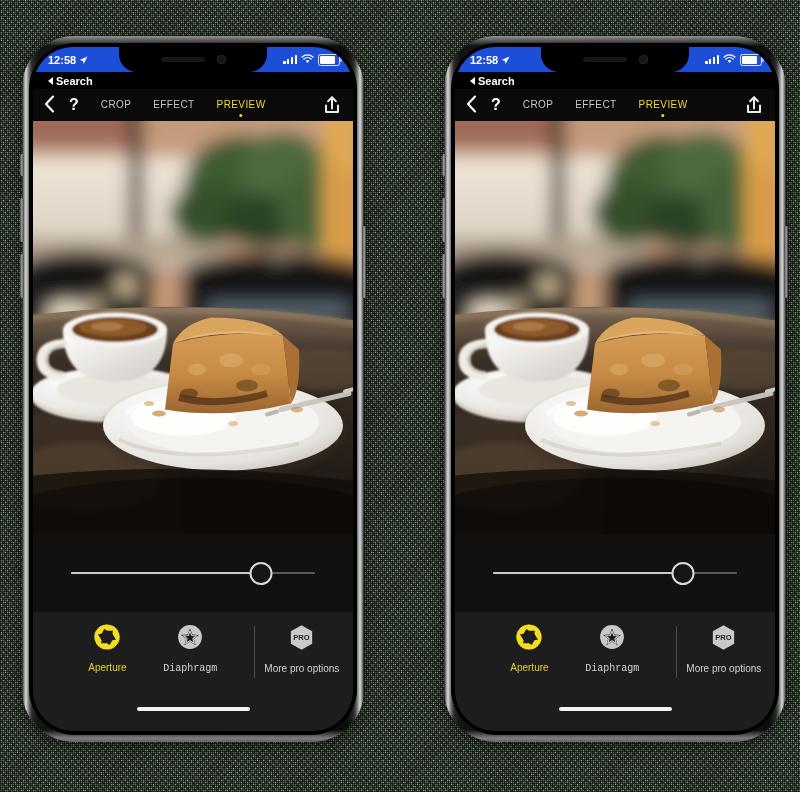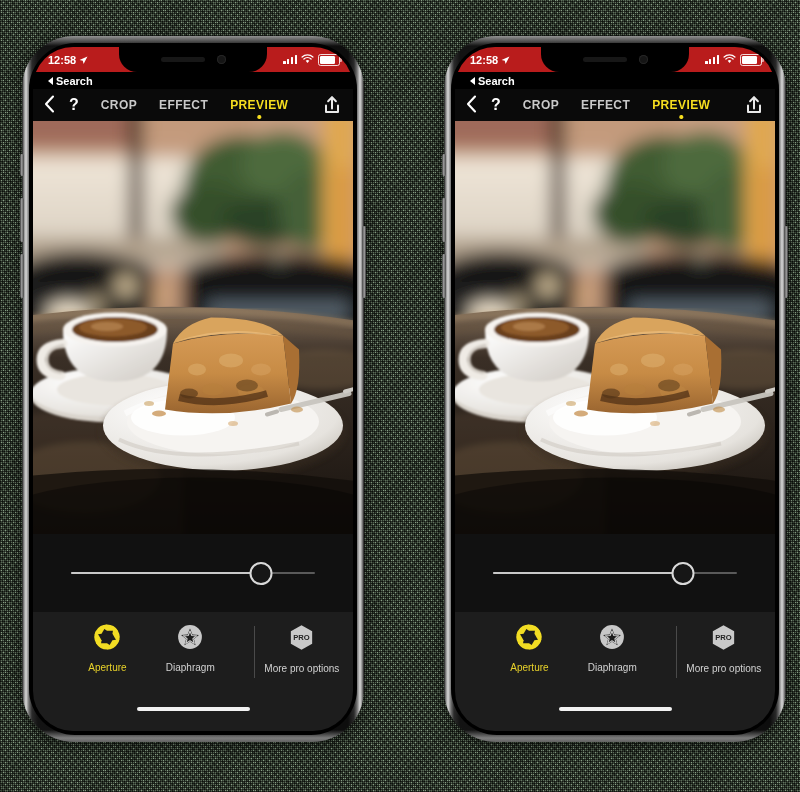--- a/index.html
+++ b/index.html
@@ -72,21 +72,21 @@
     width:148px;height:25px;background:#000;
     border-bottom-left-radius:18px;border-bottom-right-radius:18px;
     z-index:30;display:flex;align-items:center;justify-content:center;gap:12px;
   }
   .speaker{width:44px;height:5px;border-radius:3px;background:#171717;}
   .frontcam{width:9px;height:9px;border-radius:50%;background:#151515;
             box-shadow:inset 0 0 0 1px #262626;}
 
   
   .statusbar{
-    position:relative;height:25px;flex:0 0 auto;background:#b91c1c;color:#fff;
+    position:relative;height:25px;flex:0 0 auto;background:#1d4ed8;color:#fff;
     display:flex;align-items:center;justify-content:space-between;
     padding:0 13px 0 15px;font-size:11px;font-weight:bold;z-index:20;
   }
   .sb-left{display:flex;align-items:center;gap:3px;}
   .loc-arrow{display:inline-block;width:9px;height:9px;}
   .sb-right{display:flex;align-items:center;gap:4px;}
   .bars{display:flex;align-items:flex-end;gap:1.4px;height:9px;}
   .bars i{display:block;width:2.4px;background:#fff;border-radius:.5px;}
   .bars i:nth-child(1){height:3px;}
   .bars i:nth-child(2){height:5px;}
@@ -105,21 +105,21 @@
   .tri-left{width:0;height:0;border-top:4px solid transparent;border-bottom:4px solid transparent;border-right:5px solid #fff;}
 
   
   .navbar{
     flex:0 0 auto;height:32px;background:#0a0a0a;
     display:flex;align-items:center;position:relative;
   }
   .nav-chev{padding:0 8px 0 11px;color:#fff;font-size:17px;line-height:1;font-weight:300;}
   .nav-help{color:#fff;font-size:16px;font-weight:bold;padding:0 6px;}
   .nav-tabs{display:flex;align-items:center;gap:22px;margin-left:16px;}
-  .tab{font-size:12px;font-weight:700;letter-spacing:.4px;color:#c9c9c9;position:relative;padding-bottom:1px;}
+  .tab{font-size:10px;font-weight:400;letter-spacing:.4px;color:#c9c9c9;position:relative;padding-bottom:1px;}
   .tab.active{color:#f5dd1f;}
   .tab .dot{position:absolute;left:50%;transform:translateX(-50%);bottom:-6px;width:3.4px;height:3.4px;border-radius:50%;background:#f5dd1f;}
   .nav-share{margin-left:auto;margin-right:12px;display:flex;align-items:center;}
 
   
   .photo{flex:1 1 auto;position:relative;overflow:hidden;background:#2b2520;min-height:0;}
   .photo svg{position:absolute;inset:0;width:100%;height:100%;display:block;}
 
   
   .sliderpanel{
@@ -137,21 +137,21 @@
 
   
   .toolbar{
     flex:0 0 auto;height:80px;background:#1d1d1d;
     display:flex;align-items:flex-start;padding-top:11px;position:relative;
   }
   .tool{display:flex;flex-direction:column;align-items:center;gap:7px;}
   .tool-label{font-size:10px;color:#d2d2d2;white-space:nowrap;}
   .tool.active .tool-label{color:#e8d22a;}
   .tool-aperture{width:74px;margin-left:40px;}
-  .tool-diaphragm{width:74px;margin-left:14px;}
+  .tool-diaphragm{width:74px;margin-left:14px;font-family:Liberation Mono, monospace;}
   .divider{position:absolute;left:221px;top:14px;width:1px;height:52px;background:#4a4a4a;}
   .tool-pro{width:110px;margin-left:26px;}
 
   
   .homebar{
     flex:0 0 auto;height:24px;background:#1d1d1d;
     display:flex;align-items:flex-start;justify-content:center;padding-top:4px;
   }
   .homeline{width:113px;height:4px;border-radius:3px;background:#f2f2f2;}
 </style>

